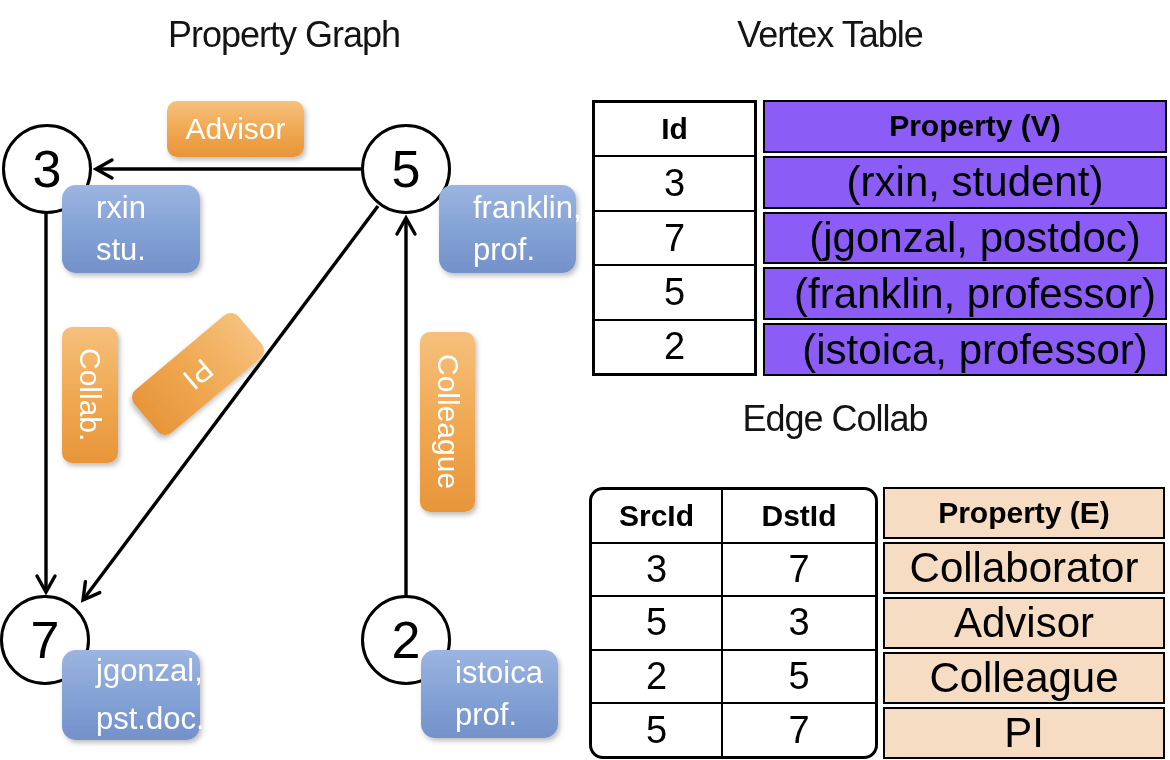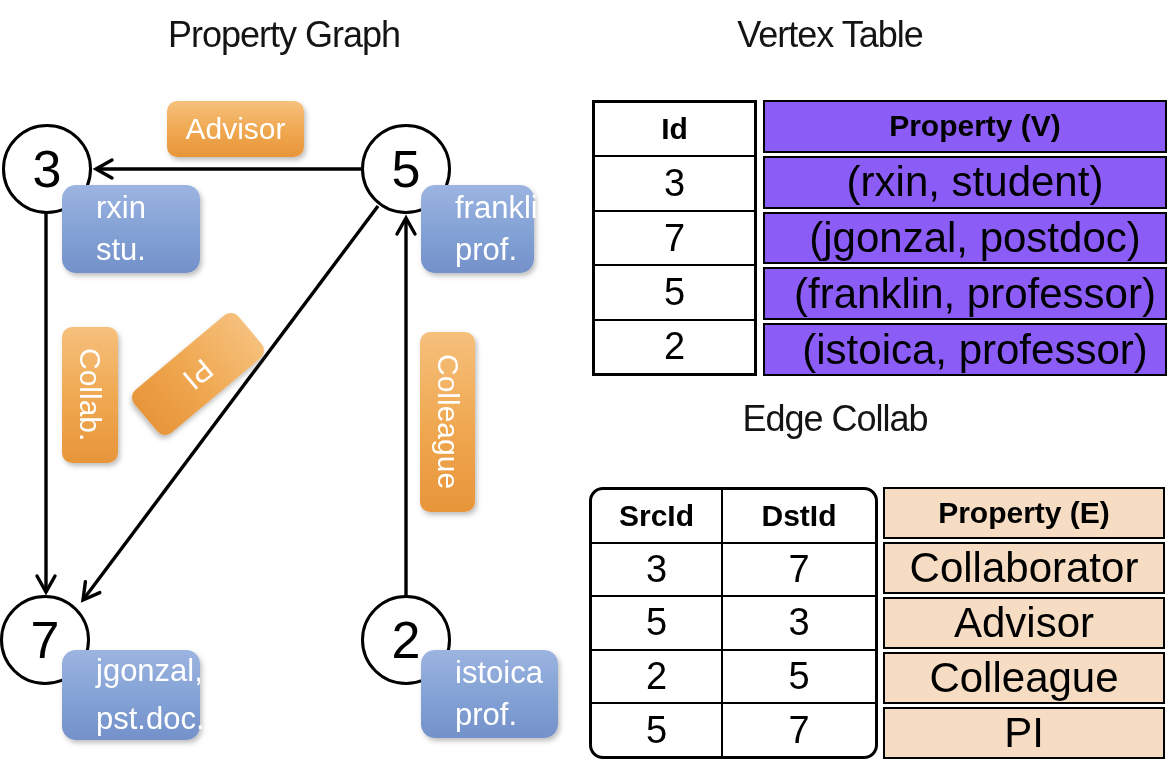--- a/index.html
+++ b/index.html
@@ -102,21 +102,21 @@
 
   <div class="elabel" style="left:167px; top:101px; width:137px; height:56px;">Advisor</div>
   <div class="elabel vtext" style="left:62px; top:327px; width:56px; height:136px;">Collab.</div>
   <div class="elabel vtext pi" style="left:170px; top:306px; width:56px; height:136px;">PI</div>
   <div class="elabel vtext" style="left:420px; top:332px; width:55px; height:180px;">Colleague</div>
 
   <div class="pbox" style="left:62px; top:185px; width:138px; height:88px;">
     <span>rxin</span>
     <span>stu.</span>
   </div>
-  <div class="pbox" style="left:421px; top:185px; width:113px; height:88px;">
+  <div class="pbox" style="left:439px; top:185px; width:137px; height:88px;">
     <span>franklin,</span>
     <span>prof.</span>
   </div>
   <div class="pbox" style="left:62px; top:650px; width:138px; height:90px;gap:6px;">
     <span>jgonzal,</span>
     <span>pst.doc.</span>
   </div>
   <div class="pbox" style="left:421px; top:650px; width:137px; height:88px;">
     <span>istoica</span>
     <span>prof.</span>

